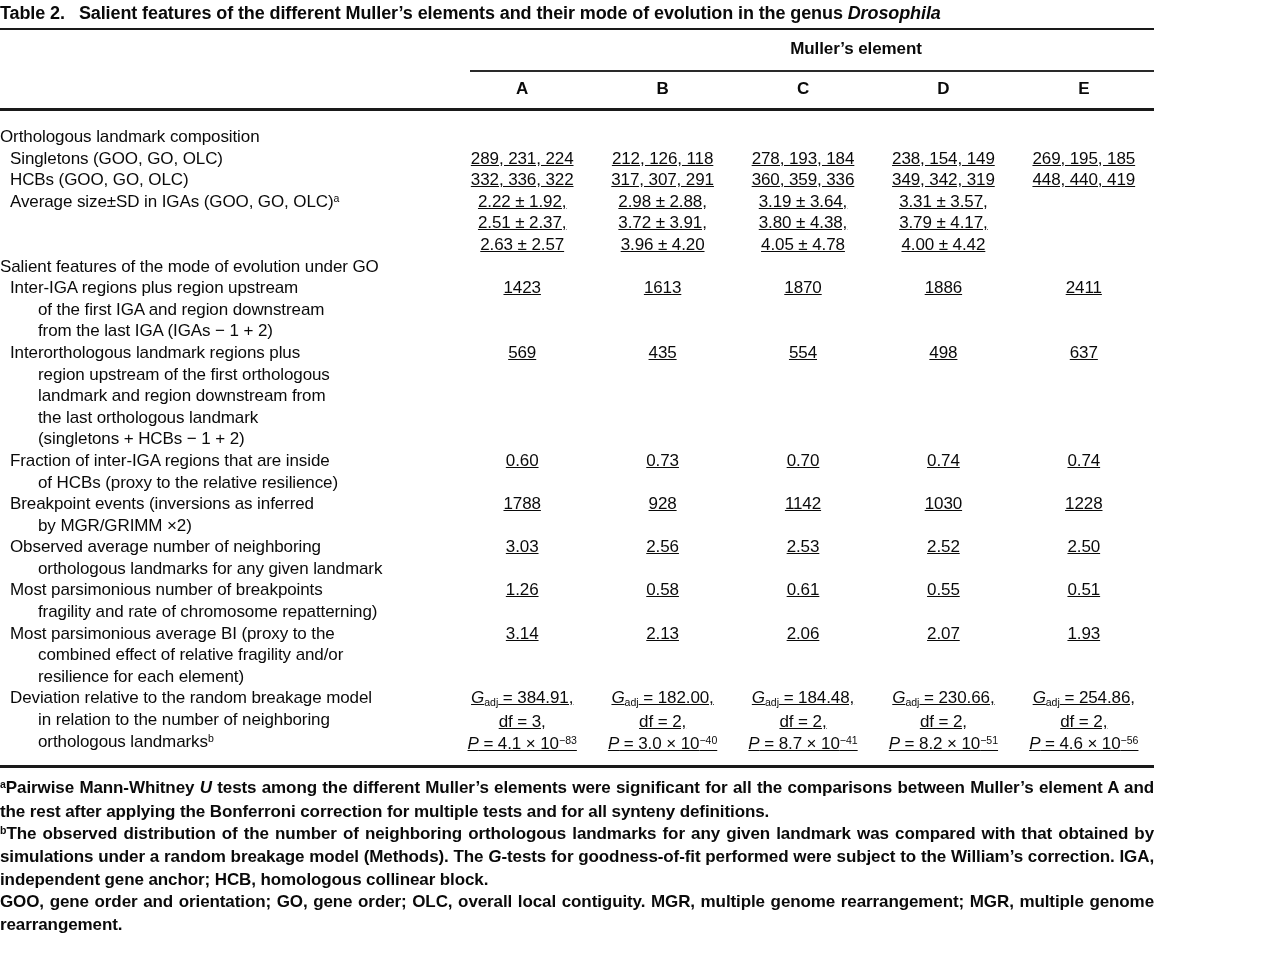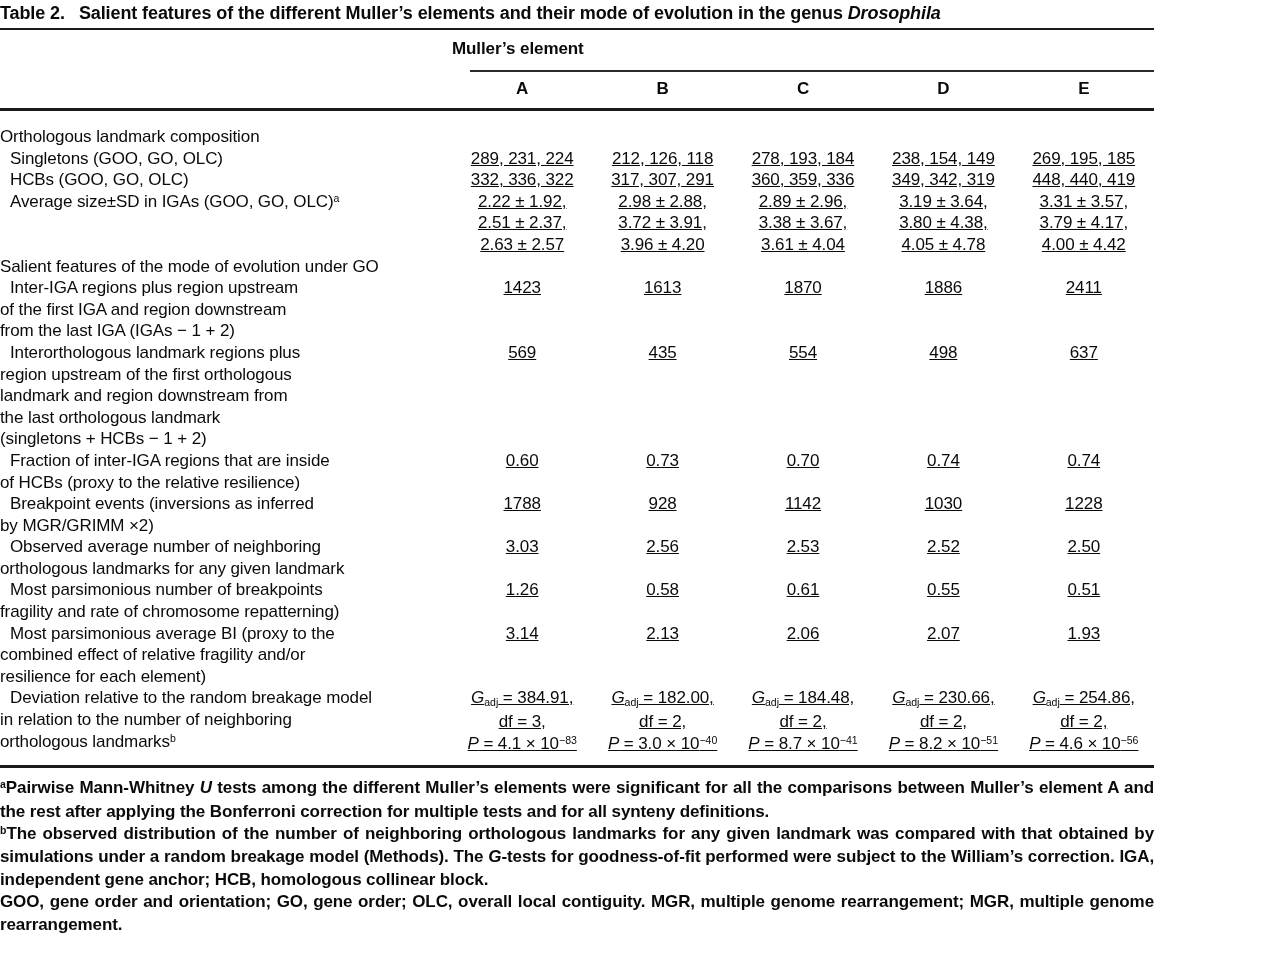--- a/index.html
+++ b/index.html
@@ -8,37 +8,37 @@
     width:1154px; height:968px; background:#ffffff; color:#0a0a0a;
     font-family:"Liberation Sans", sans-serif; font-size:17px;
     letter-spacing:-0.1px; overflow:hidden; position:relative;
   }
   .title { padding:3px 2px 4px 0; font-size:18px; font-weight:bold; white-space:nowrap; }
   .title .gap { display:inline-block; width:14px; }
   .title .ital { font-style:italic; }
   .rule { background:#1a1a1a; }
   .rule-title { height:2px; }
   .group-header {
-    margin-left:452px; width:825px; text-align:left;
+    margin-left:452px; width:825px; text-align:center;
     font-weight:bold; padding:9px 17px 11px 0; font-size:17px;
   }
   .group-rule { margin-left:470px; width:calc(100% - 470px); height:2px; background:#2a2a2a; }
   .col-row {
     display:grid; grid-template-columns:452px repeat(5, 1fr);
     padding:7px 0 9px 0; font-weight:bold;
   }
   .col-row .col { text-align:center; }
   .rule-thick { height:3px; }
   .tbody { padding:15px 0 9px 0; }
   .trow { display:grid; grid-template-columns:452px repeat(5, 1fr); align-items:start; }
   .trow.section { grid-template-columns:1fr; }
   .lline, .vline { line-height:21.6px; }
   .ind0 { padding-left:0; }
   .ind1 { padding-left:10px; }
-  .ind2 { }
+  .ind2 { padding-left:38px; }
   .tcell { text-align:center;text-decoration:underline; }
   .s-i { font-style:italic; }
   .s-sup { font-size:0.62em; position:relative; top:-0.45em; letter-spacing:0; }
   .s-sub { font-size:0.62em; position:relative; top:0.28em; letter-spacing:0; }
   .footnotes { padding-top:9px; font-size:17px; line-height:22.4px; text-align:justify; }
   .fnote { margin:0;font-weight:bold; }
 </style>
 </head>
 <body>
 
@@ -116,25 +116,20 @@
           <div class="vline"><span>2.22 ± 1.92,</span></div>
           <div class="vline"><span>2.51 ± 2.37,</span></div>
           <div class="vline"><span>2.63 ± 2.57</span></div>
         </div>
         <div class="tcell">
           <div class="vline"><span>2.98 ± 2.88,</span></div>
           <div class="vline"><span>3.72 ± 3.91,</span></div>
           <div class="vline"><span>3.96 ± 4.20</span></div>
         </div>
         <div class="tcell">
-          <div class="vline"><span>2.89 ± 2.96,</span></div>
-          <div class="vline"><span>3.38 ± 3.67,</span></div>
-          <div class="vline"><span>3.61 ± 4.04</span></div>
-        </div>
-        <div class="tcell">
           <div class="vline"><span>3.19 ± 3.64,</span></div>
           <div class="vline"><span>3.80 ± 4.38,</span></div>
           <div class="vline"><span>4.05 ± 4.78</span></div>
         </div>
         <div class="tcell">
           <div class="vline"><span>3.31 ± 3.57,</span></div>
           <div class="vline"><span>3.79 ± 4.17,</span></div>
           <div class="vline"><span>4.00 ± 4.42</span></div>
         </div>
       </div>

